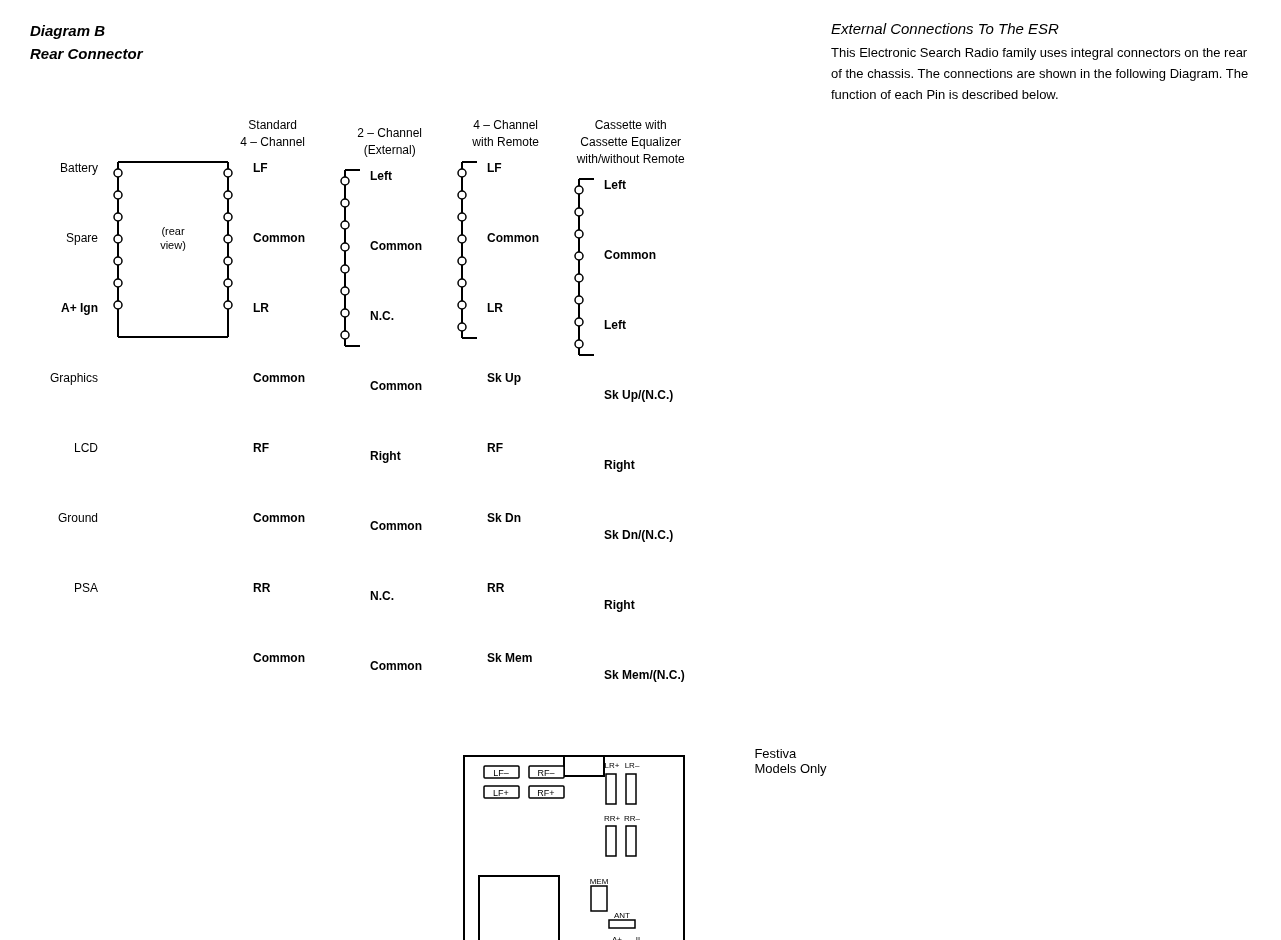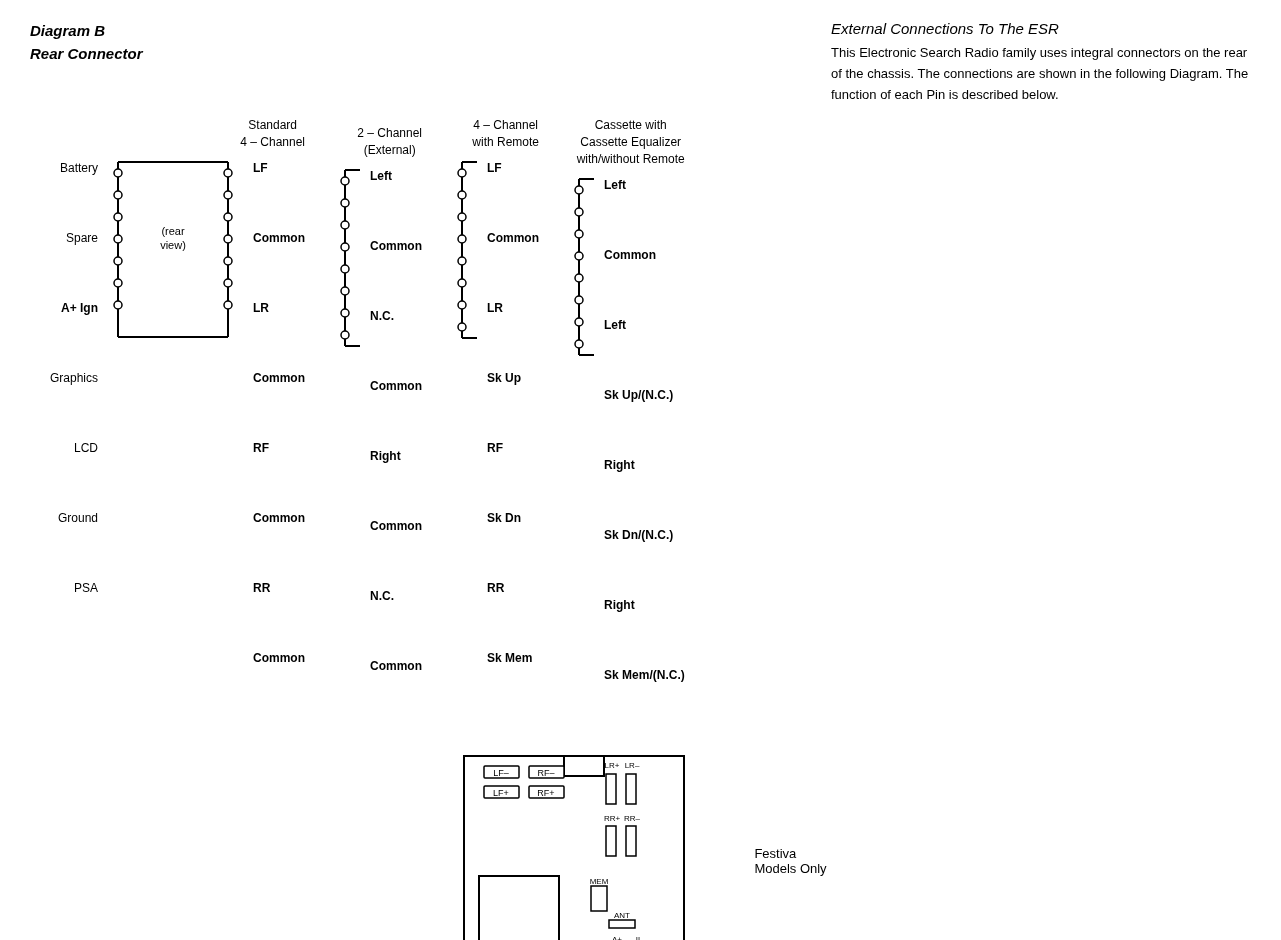--- a/index.html
+++ b/index.html
@@ -329,19 +329,19 @@
 
         <text x="168" y="172" text-anchor="middle" font-size="8" font-family="Arial">ANT</text>
         <rect x="155" y="174" width="26" height="8" fill="white" stroke="#000" stroke-width="1.5"></rect>
 
         <text x="163" y="196" text-anchor="middle" font-size="8" font-family="Arial">A+</text>
         <text x="185" y="196" text-anchor="middle" font-size="8" font-family="Arial">IL</text>
         <rect x="157" y="198" width="10" height="20" fill="white" stroke="#000" stroke-width="1.5"></rect>
         <rect x="178" y="198" width="10" height="20" fill="white" stroke="#000" stroke-width="1.5"></rect>
       </svg>
     </div>
-    <div style="margin-top:100px;">
+    <div style="">
       <div style="font-size:13px;">Festiva</div>
       <div style="font-size:13px;">Models Only</div>
     </div>
   </div>
 
 </div>
 
 </body></html>

